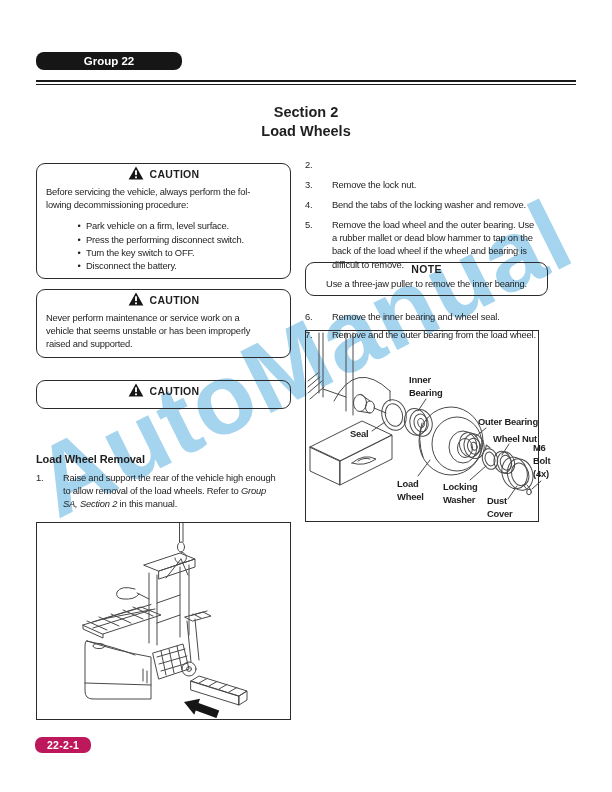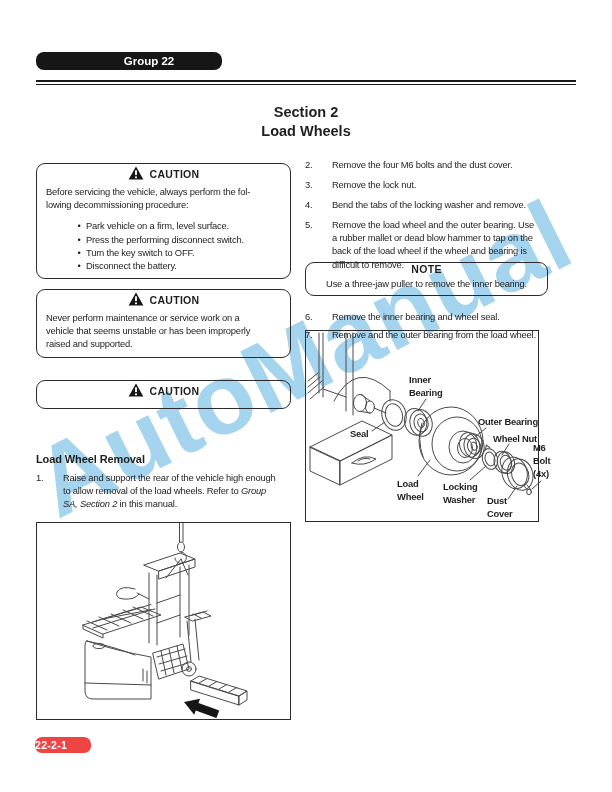--- a/index.html
+++ b/index.html
@@ -7,21 +7,21 @@
         font-family:"Liberation Sans","DejaVu Sans",sans-serif;color:#1e1e1e;overflow:hidden;}
   
   .watermark{position:absolute;left:42px;top:438px;z-index:1;
              font-size:100px;font-weight:bold;letter-spacing:1px;line-height:1;
              color:#a5d4ef;white-space:nowrap;
              transform:rotate(-26.5deg);transform-origin:0 50%;}
   .content{position:absolute;inset:0;z-index:2;}
   
   .group-badge{position:absolute;left:36px;top:52px;width:146px;height:18px;
                background:#161616;border-radius:8px;color:#fff;
-               font-size:11.5px;font-weight:bold;text-align:center;line-height:18px;padding-left:40px;}
+               font-size:11.5px;font-weight:bold;text-align:center;line-height:18px;}
   .double-rule{position:absolute;left:36px;top:80px;width:540px;height:2px;
                border-top:2.5px solid #1a1a1a;border-bottom:1.4px solid #1a1a1a;}
   .section-title{position:absolute;left:0;top:104px;width:612px;text-align:center;
                  font-size:14.5px;font-weight:bold;}
   .section-subtitle{position:absolute;left:0;top:123px;width:612px;text-align:center;
                     font-size:14.5px;font-weight:bold;}
   
   .col-left{position:absolute;left:36px;top:163px;width:255px;}
   .col-right{position:absolute;left:305px;top:158px;width:253px;}
   .abs{position:absolute;}
@@ -48,22 +48,22 @@
   .heading{font-size:11px;font-weight:bold;letter-spacing:-0.1px;}
   
   .figbox{box-sizing:border-box;border:1.5px solid #2b2b2b;background:transparent;}
   .fig1{left:0;top:359px;width:255px;height:198px;}
   .fig2{left:0;top:172px;width:234px;height:192px;text-decoration:underline;}
   .fig-label{position:absolute;font-size:9.4px;font-weight:bold;line-height:13px;
              letter-spacing:-0.2px;white-space:pre;}
   svg{display:block;}
   
   .page-badge{position:absolute;left:35px;top:737px;width:56px;height:16px;
-              background:#ef4444;border-radius:7px;color:#fff;
-              font-size:10.5px;font-weight:bold;line-height:16px;letter-spacing:0.3px;}
+              background:#be185d;border-radius:7px;color:#fff;
+              font-size:10.5px;font-weight:bold;text-align:center;line-height:16px;letter-spacing:0.3px;}
 </style>
 </head>
 <body>
 
 <div class="page">
 
   <div class="watermark">AutoManual</div>
 
   <div class="content">
 
@@ -212,21 +212,20 @@
             <polygon points="0,0 14,-8.5 14,-4 36,-4 36,4 14,4 14,8.5" fill="#161616"></polygon>
           </g>
         </svg>
       </div>
     </div>
 
     <div class="col-right">
 
       <div class="step abs" style="left:0;top:0;">
         <span class="num t">2.</span>
-        <span class="t pre">Remove the four M6 bolts and the dust cover.</span>
       </div>
       <div class="step abs" style="left:0;top:20px;">
         <span class="num t">3.</span>
         <span class="t pre">Remove the lock nut.</span>
       </div>
       <div class="step abs" style="left:0;top:40px;">
         <span class="num t">4.</span>
         <span class="t pre">Bend the tabs of the locking washer and remove.</span>
       </div>
       <div class="step abs" style="left:0;top:60px;">

